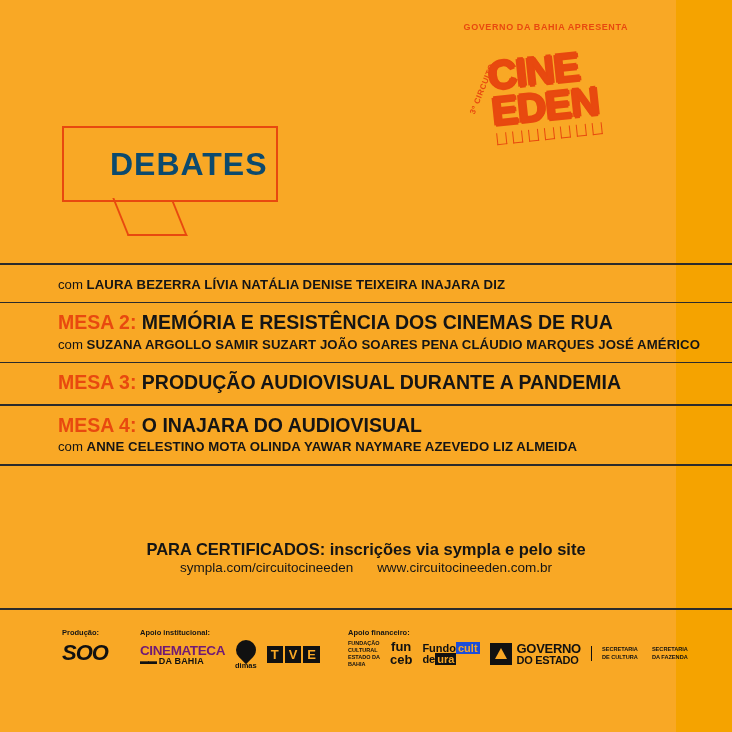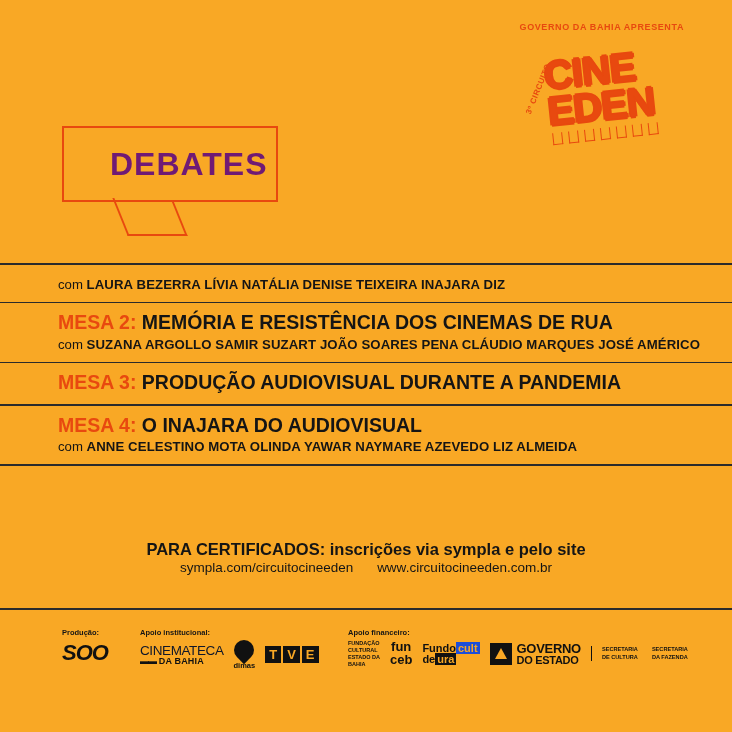--- a/index.html
+++ b/index.html
@@ -11,21 +11,21 @@
     width: 732px;
     height: 732px;
     overflow: hidden;
     font-family: "Liberation Sans", sans-serif;
     color: #1a1a1a;
     position: relative;
   }
 
   .poster {
     position: relative;
-    width: 732px;
+    width: 676px;
     height: 732px;
     background: #f9a825;
   }
 
   
   .top-presenter {
     position: absolute;
     top: 22px;
     right: 48px;
     font-size: 9px;
@@ -122,21 +122,21 @@
     width: 56px;
     height: 4px;
     background: #f9a825;
   }
   .bubble-title {
     position: absolute;
     left: 48px;
     top: 20px;
     font-size: 32px;
     font-weight: bold;
-    color: #701a75;
+    color: #0c4a6e;
     letter-spacing: 1px;
   }
 
   
   .mesas {
     position: absolute;
     left: 0;
     top: 263px;
     width: 732px;
   }
@@ -236,23 +236,23 @@
     font-style: italic;
     letter-spacing: -1px;
     color: #111;
   }
   
   .logo-cinemateca {
     line-height: 1;
   }
   .logo-cinemateca .l1 {
     font-size: 13.5px;
-    font-weight: normal;
+    font-weight: bold;
     letter-spacing: -0.4px;
-    color: #0f172a;
+    color: #701a75;
   }
   .logo-cinemateca .l2 {
     font-size: 9px;
     font-weight: bold;
     color: #111;
     letter-spacing: 0.2px;
   }
   .logo-cinemateca .l2 .dash { letter-spacing: -1px; }
 
   .logo-dimas {

